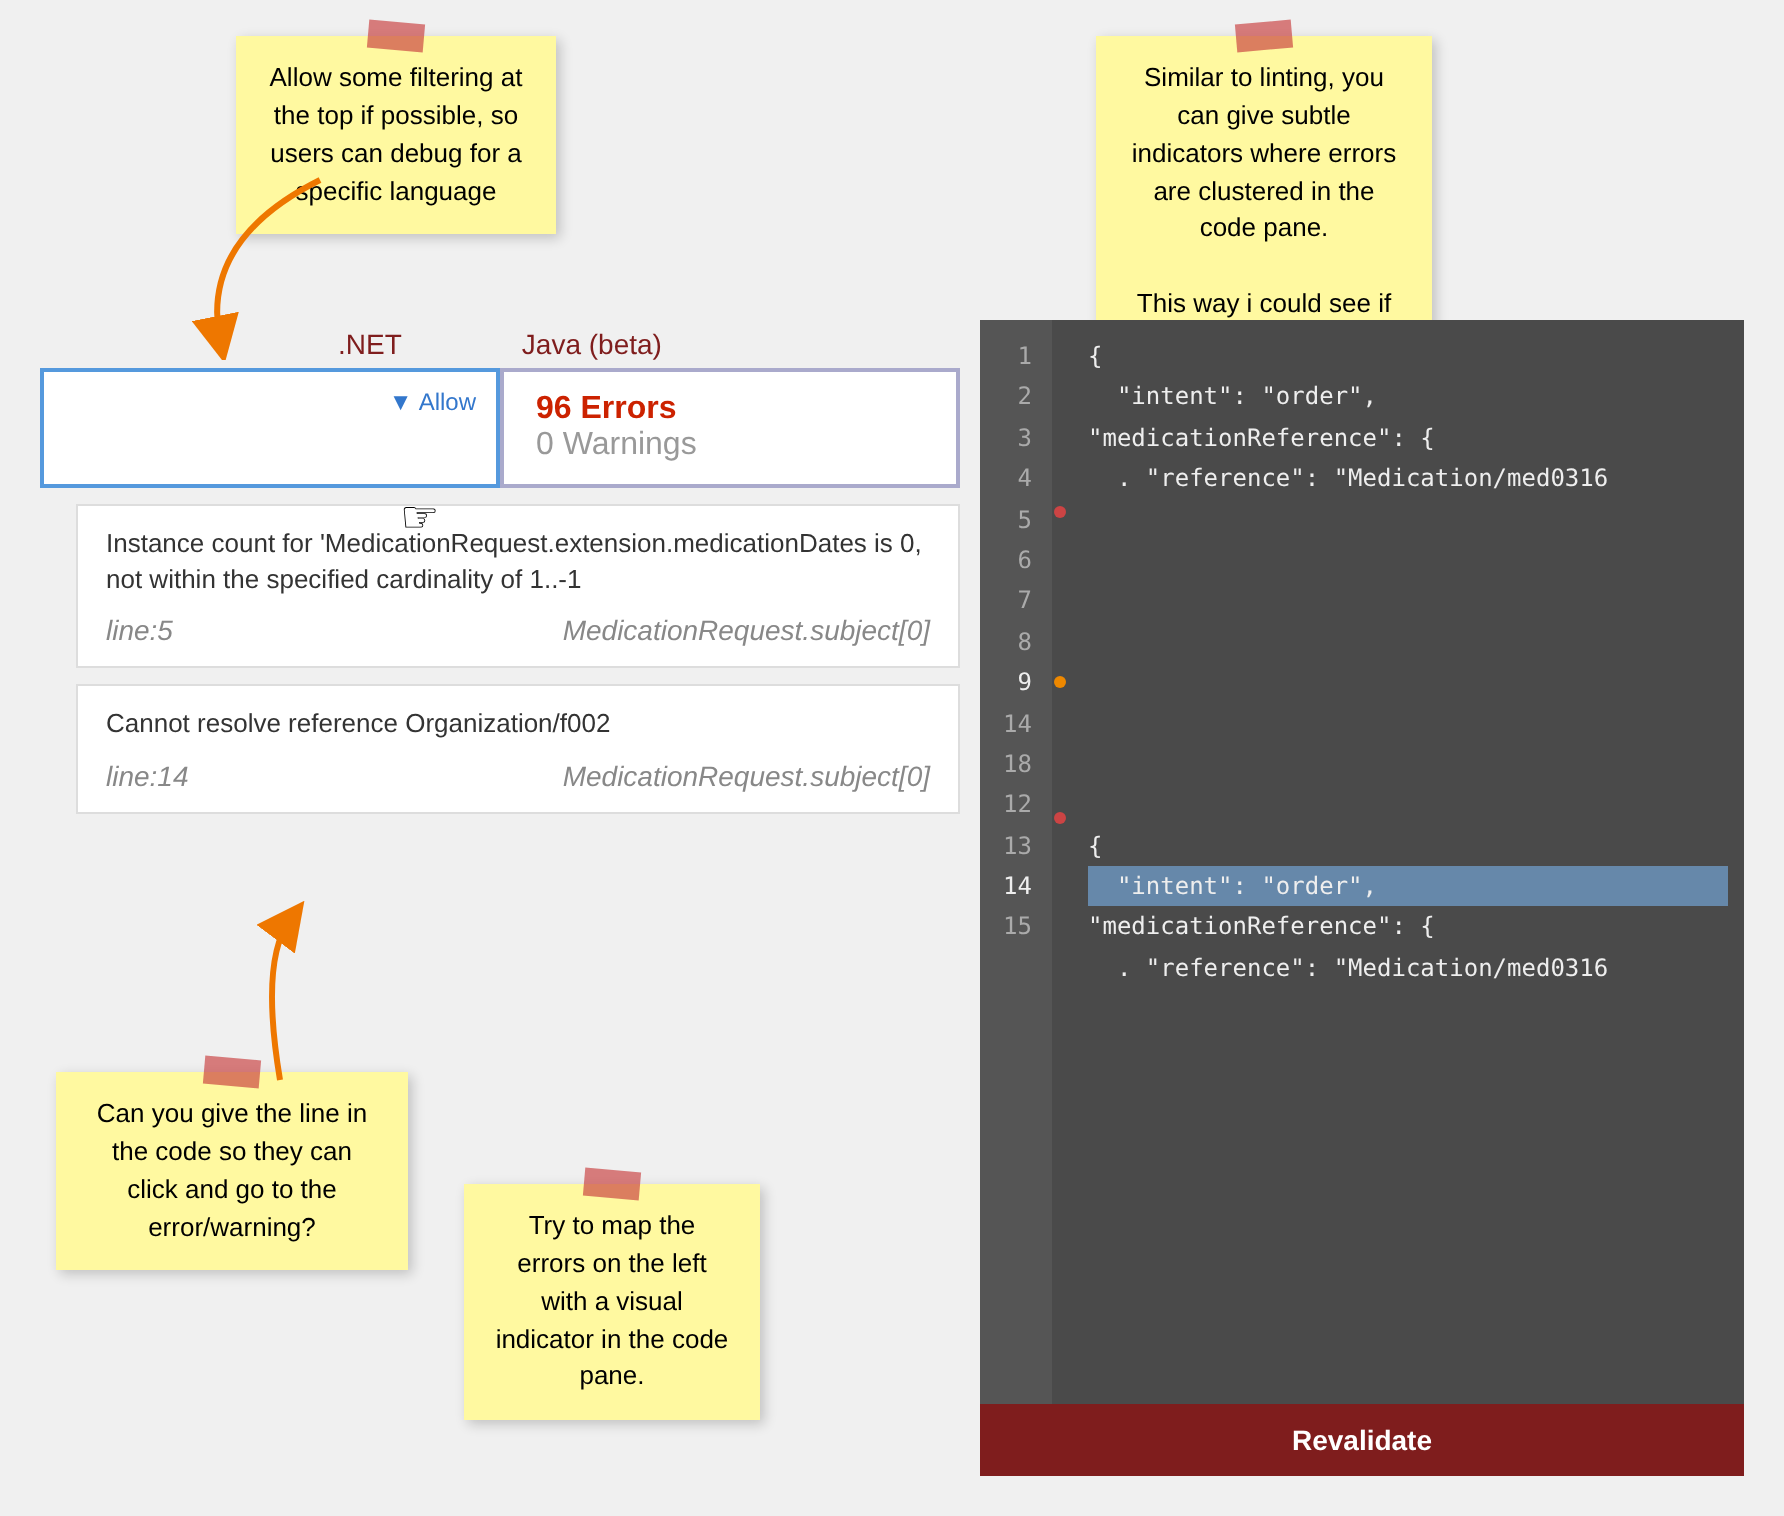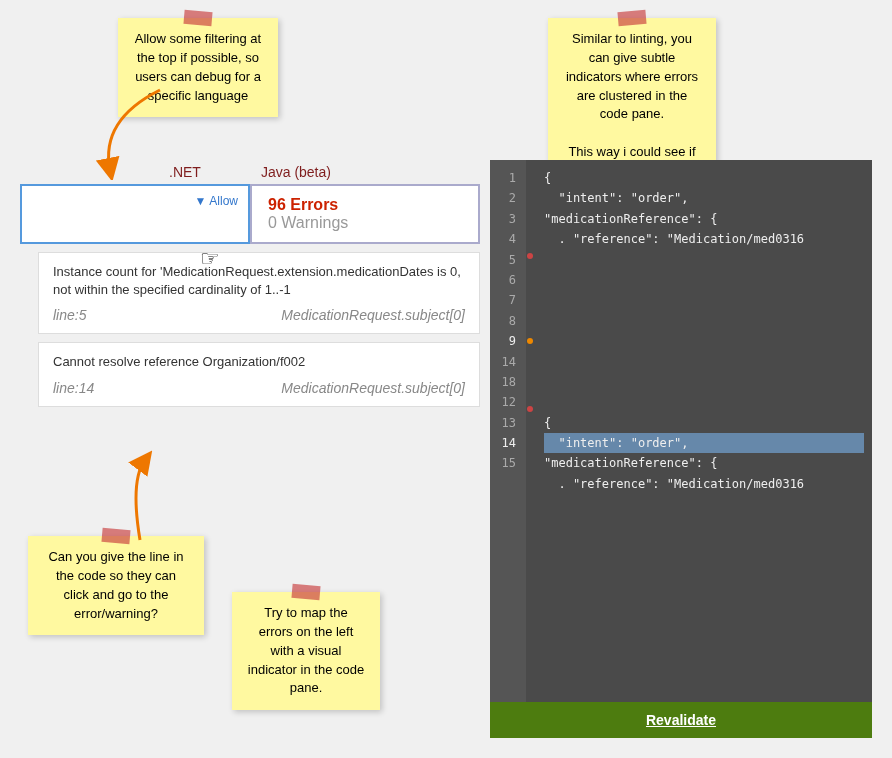--- a/index.html
+++ b/index.html
@@ -204,28 +204,27 @@
       line-height: 1.7;
     }
     .code-line {
       display: block;
       white-space: pre;
     }
     .code-line.highlighted {
       background: #6688aa;
     }
     .revalidate-bar {
-      background: #4d7c0f;
+      background: #7f1d1d;
       text-align: center;
       padding: 10px;
       color: #fff;
       font-size: 14px;
       font-weight: bold;
       cursor: pointer;
-      text-decoration: underline;
     }
 
     
     .arrow {
       position: absolute;
       pointer-events: none;
     }
 
     
     .cursor-hand {

